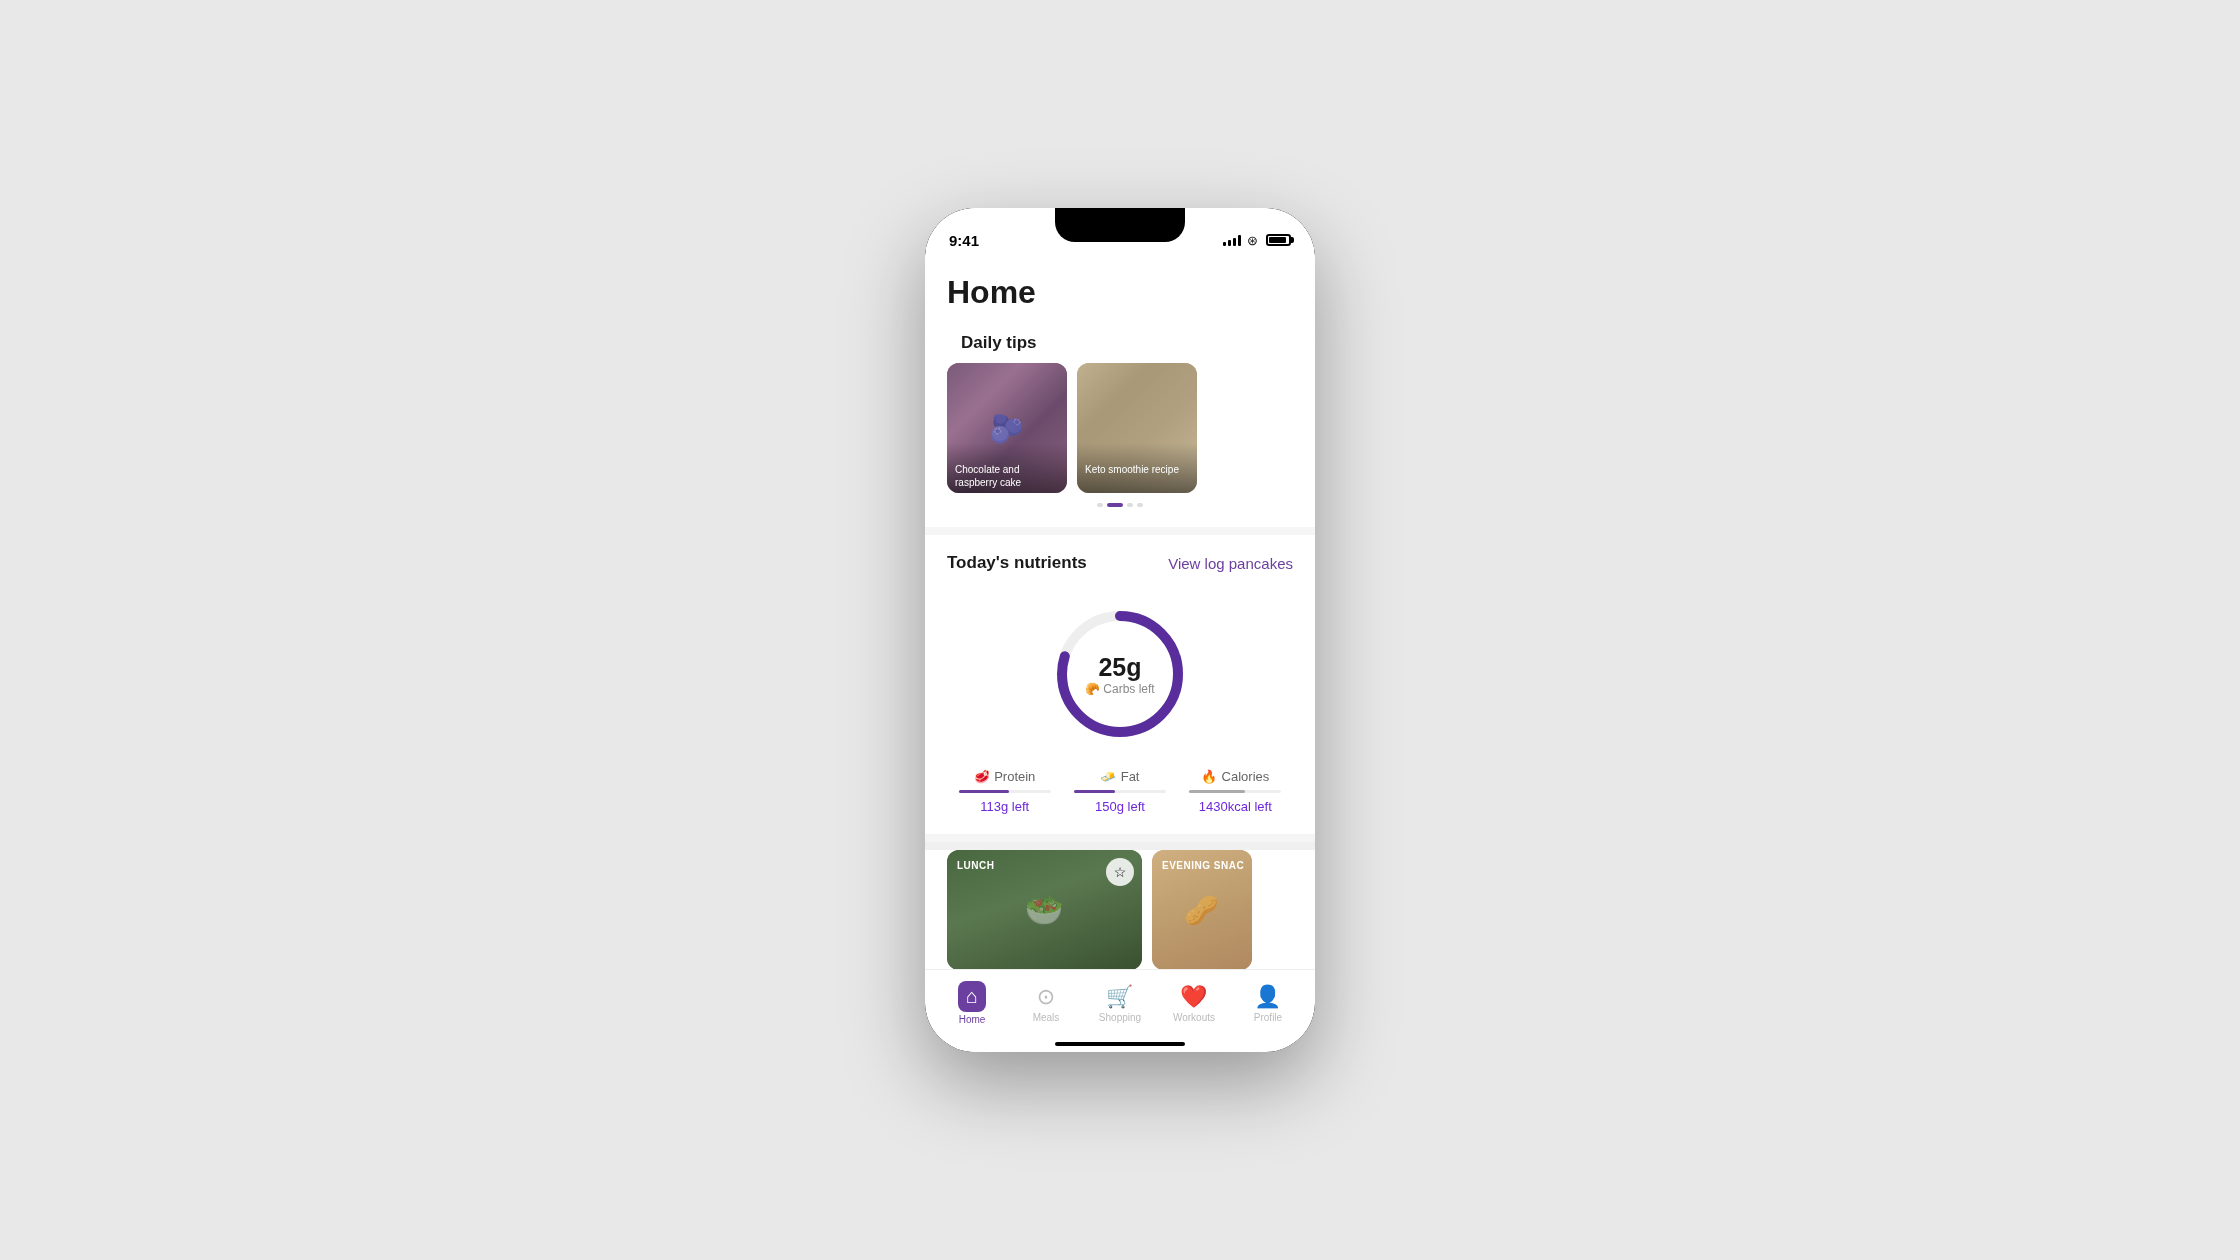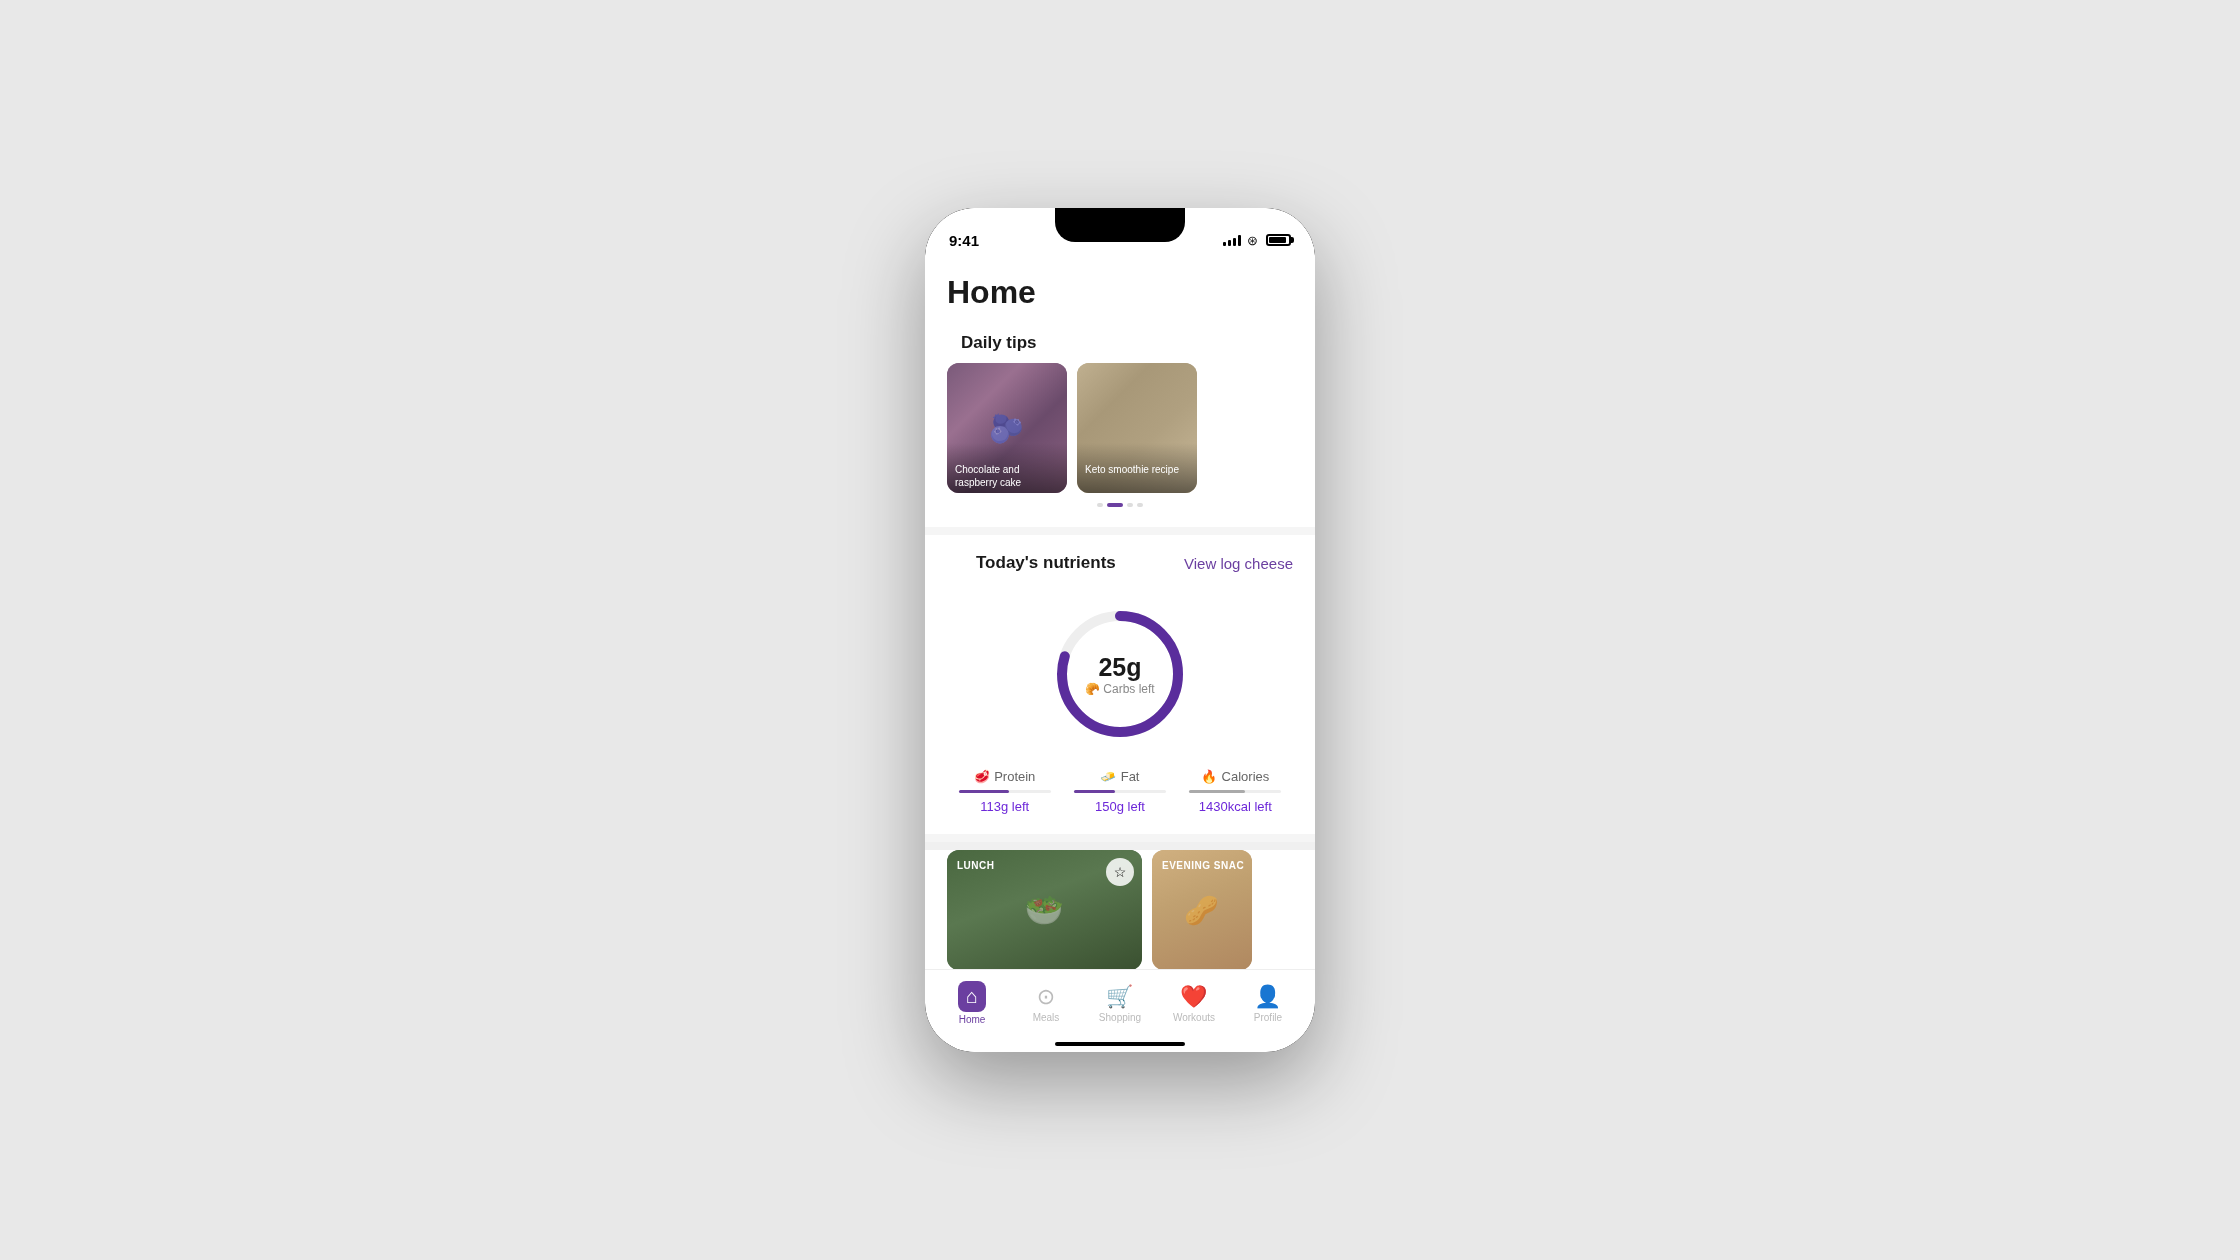--- a/index.html
+++ b/index.html
@@ -164,21 +164,20 @@
     .nutrients-section {
       background: #fff;
       margin-bottom: 8px;
       padding: 0 22px 20px;
     }
     .nutrients-header {
       display: flex;
       align-items: center;
       justify-content: space-between;
       padding: 18px 0 16px;
-      margin-left: 29px;
     }
     .nutrients-title {
       font-size: 17px;
       font-weight: 600;
       color: #1a1a1a;
     }
     .nutrients-link {
       font-size: 15px;
       color: #6b3fa0;
       font-weight: 500;
@@ -416,21 +415,21 @@
           <div class="scroll-dot"></div>
           <div class="scroll-dot active"></div>
           <div class="scroll-dot"></div>
           <div class="scroll-dot"></div>
         </div>
       </div>
 
       <div class="nutrients-section">
         <div class="nutrients-header">
           <span class="nutrients-title">Today's nutrients</span>
-          <span class="nutrients-link">View log cheese</span>
+          <span class="nutrients-link">View log pancakes</span>
         </div>
 
         <div class="donut-container">
           <div class="donut-wrapper">
             <svg width="150" height="150" viewBox="0 0 150 150">
 
               <circle cx="75" cy="75" r="58" fill="none" stroke="#eeeeee" stroke-width="10"></circle>
 
               <circle cx="75" cy="75" r="58" fill="none" stroke="#5a2d9c" stroke-width="10" stroke-dasharray="291 73" stroke-dashoffset="0" stroke-linecap="round"></circle>
             </svg>

